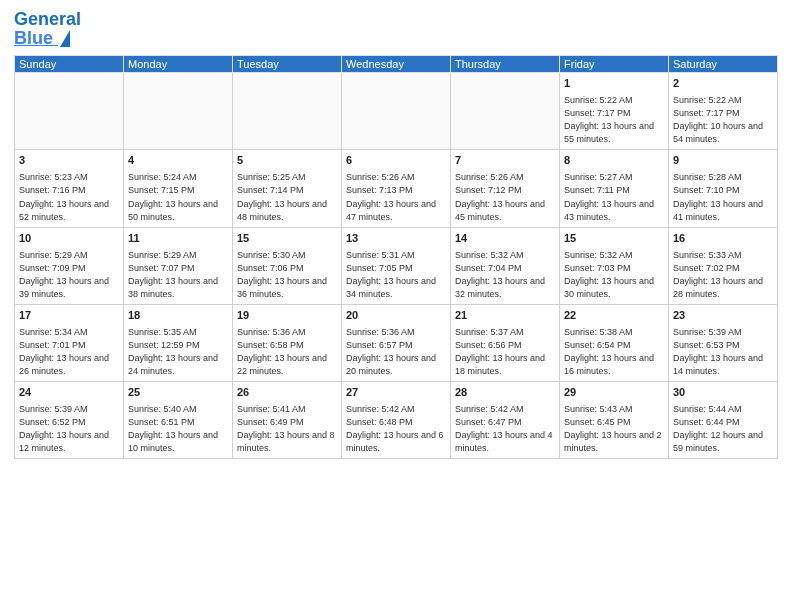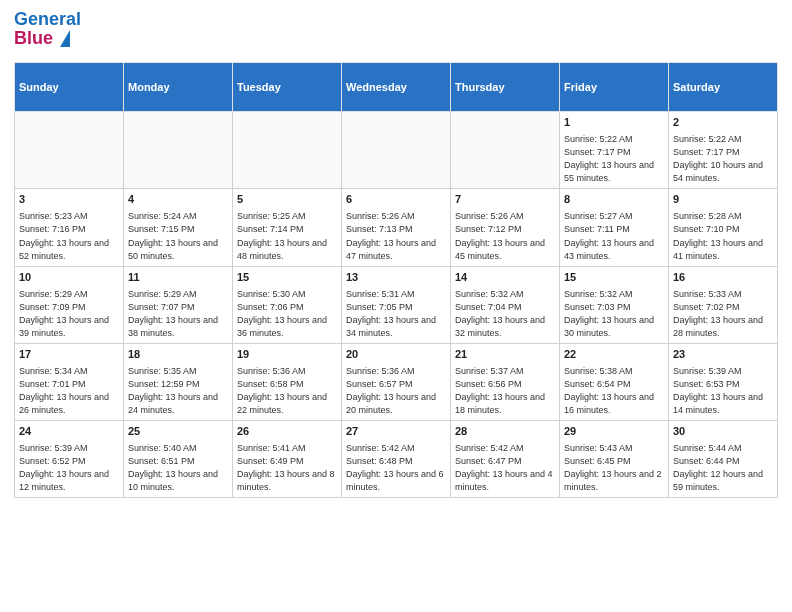--- a/index.html
+++ b/index.html
@@ -13,21 +13,21 @@
     .page {
       width: 792px;
       height: 612px;
       background: white;
       padding: 10px 14px 10px 14px;
     }
     .header {
       display: flex;
       justify-content: space-between;
       align-items: center;
-      margin-bottom: 15px;
+      margin-bottom: 8px;
     }
     .logo {
       display: flex;
       align-items: center;
       gap: 4px;
     }
     .logo-text {
       font-size: 18px;
       color: #555;
       line-height: 1;
@@ -50,24 +50,24 @@
       color: #444;
     }
     .calendar {
       width: 100%;
       border-collapse: collapse;
       font-size: 9.5px;
     }
     .calendar thead tr th {
       background: #2a72c3;
       color: white;
-      padding: 18px 4px;
+      padding: 2px 4px;
       text-align: left;
       font-size: 11px;
-      font-weight: bold;
+      font-weight: normal;
       border: 1px solid #e0e0e0;
       margin-top: 10px;
     }
     .calendar tbody tr td {
       border: 1px solid #d0d0d0;
       vertical-align: top;
       padding: 3px 4px;
       width: calc(100%/7);
       height: 72px;
       background: white;
@@ -92,21 +92,21 @@
 </head>
 <body>
 
 <div class="page">
   <div class="header">
     <div class="logo">
       <div style="line-height:1.1">
         <span class="logo-text">
           <span>General</span>
         </span><br>
-        <span class="logo-text" style="color:#be185d;font-weight:bold;font-size:18px;">Blue
+        <span class="logo-text" style="color:#3b82f6;font-weight:bold;font-size:18px;text-decoration:underline;">Blue
           <span style="display:inline-block;width:0;height:0;border-left:10px solid transparent;border-right:0px solid transparent;border-bottom:17px solid #1a6fbd;margin-left:2px;vertical-align:middle;"></span>
         </span>
       </div>
     </div>
     <div class="title-block">
       <div class="month-year"></div>
       <div class="location"></div>
     </div>
   </div>
 

